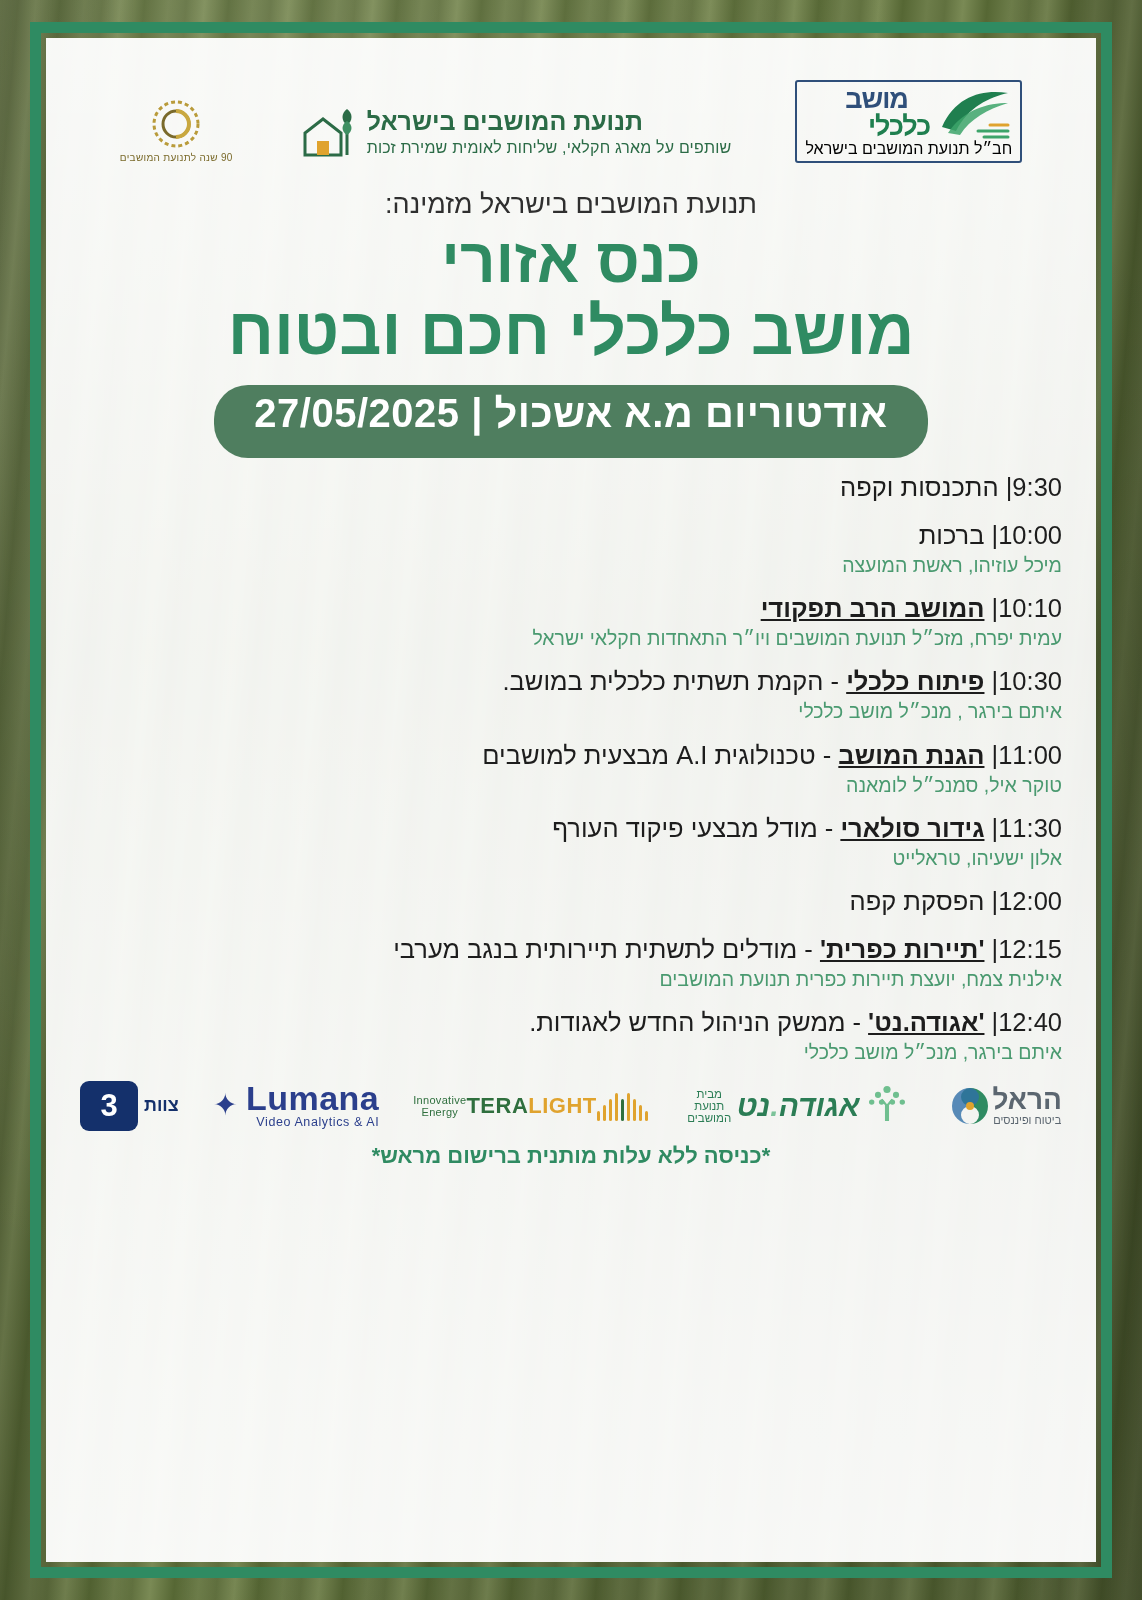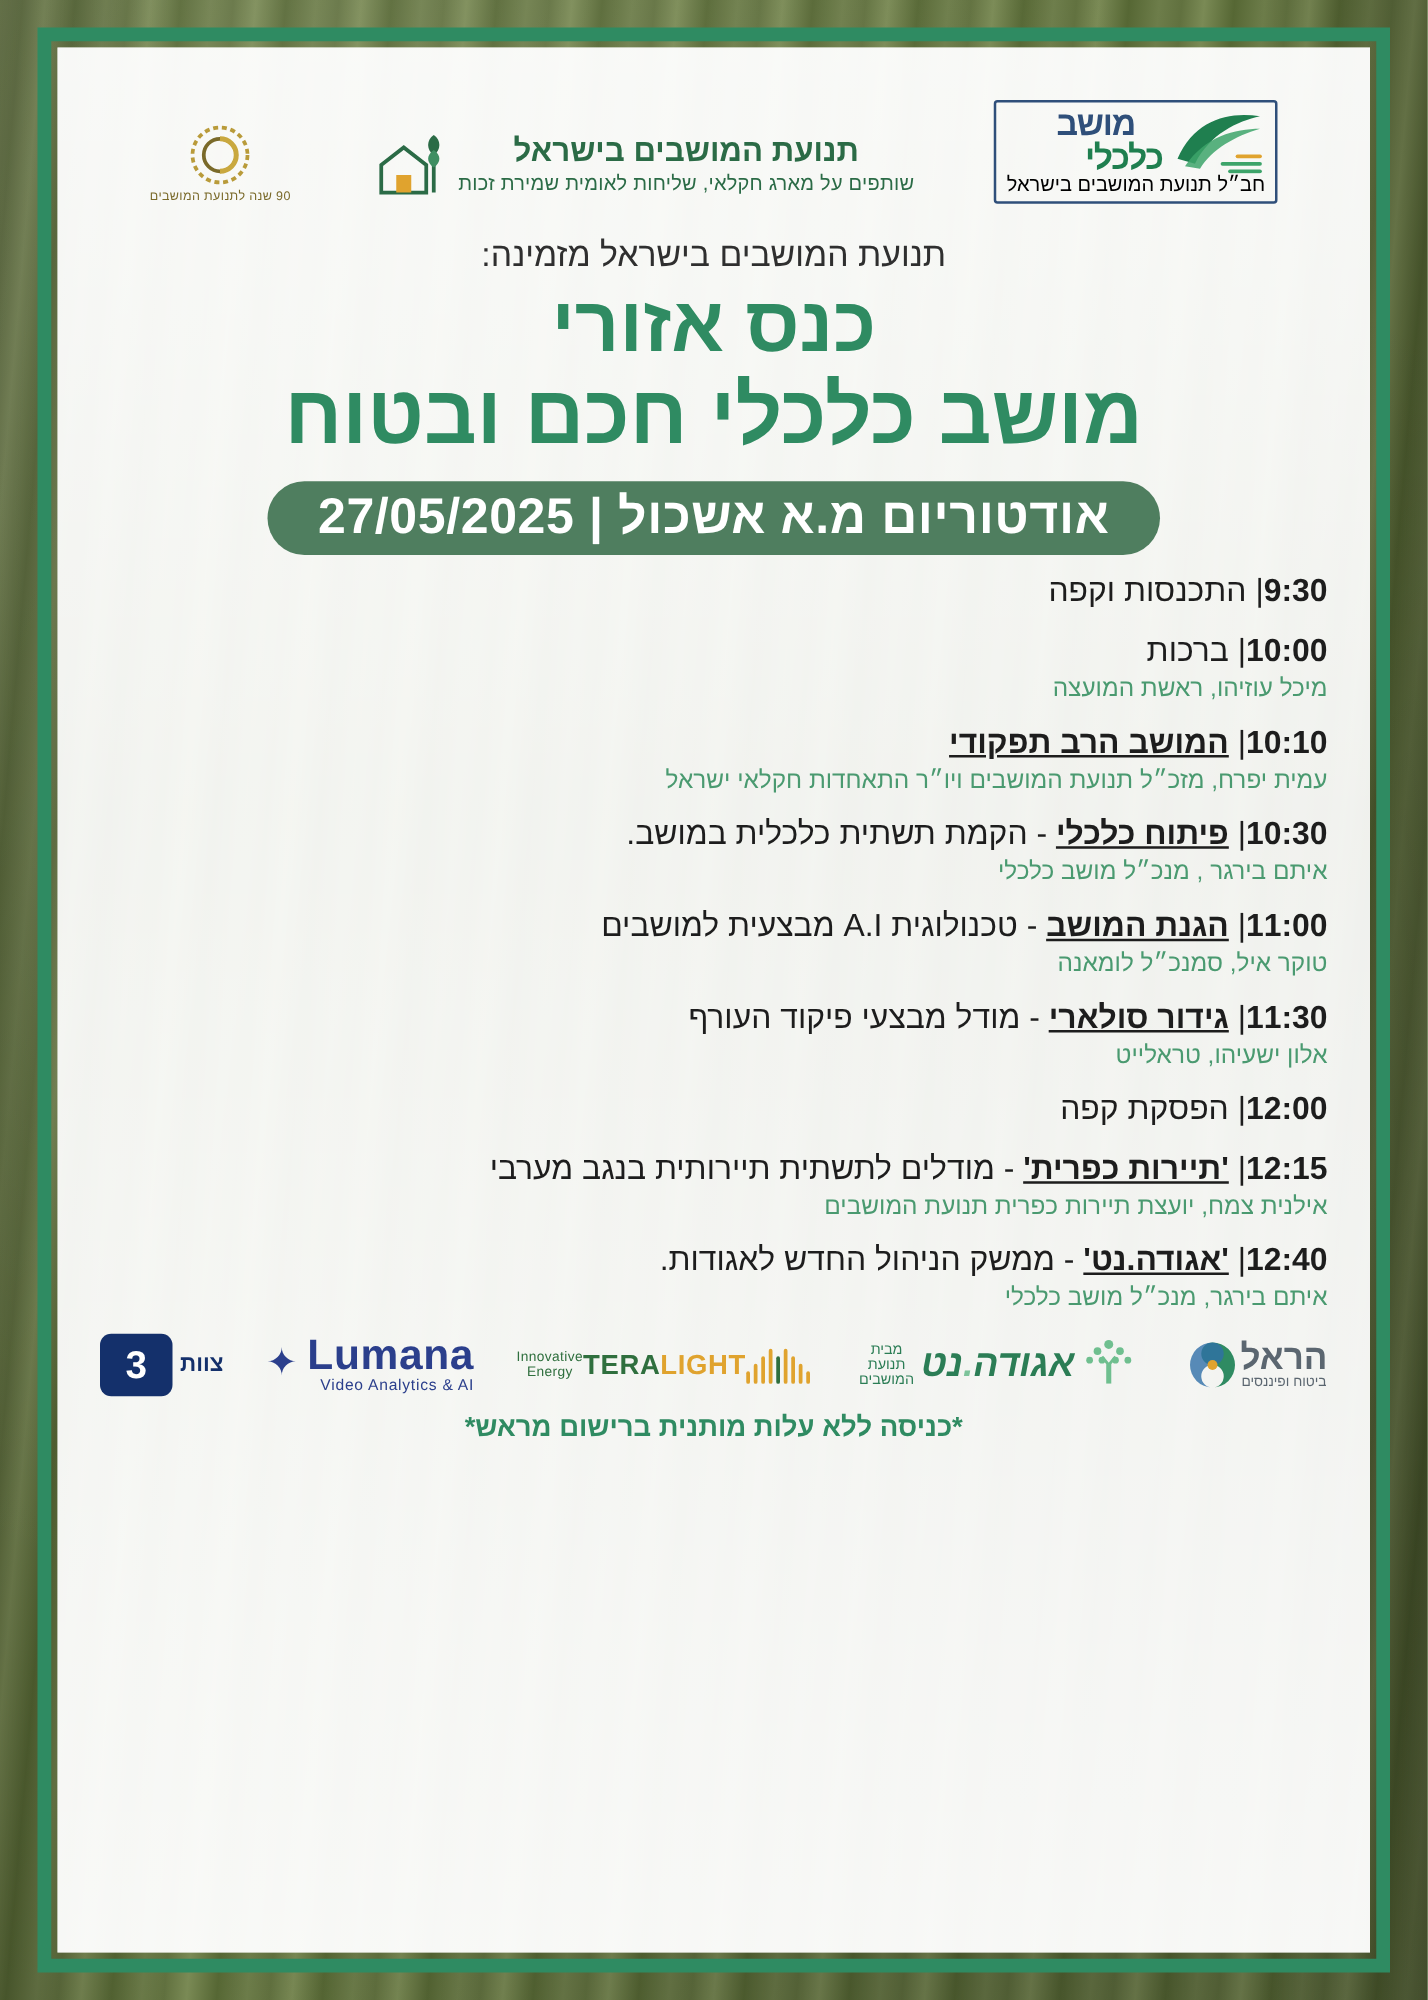--- a/index.html
+++ b/index.html
@@ -63,21 +63,21 @@
   .logo-moshav-kalkali { display: flex; align-items: center; gap: 6px; }
   .mk-mark {
     width: 74px; height: 52px; position: relative;
   }
   .mk-text { text-align: center; line-height: 1; }
   .mk-text .l1 { font-size: 27px; font-weight: bold; color: #2f4f7a; letter-spacing: -1px;}
   .mk-text .l2 { font-size: 27px; font-weight: bold; color: #1f7f4f; letter-spacing: -1px; margin-left: 45px;}
   .mk-box { border: 2px solid #2f4f7a; padding: 4px 8px 3px 8px; border-radius: 3px; }
 
   .logo-tnuaa { display: flex; align-items: center; gap: 8px; }
-  .tnuaa-text { text-align: center; }
+  .tnuaa-text { text-align: left; }
   .tnuaa-text .t1 { font-size: 25px; font-weight: bold; color: #2b6b46; line-height: 1; }
   .tnuaa-text .t2 {
     font-size: 16px; color: #2b6b46; margin-top: 5px;
     letter-spacing: 0.2px;
   }
   .logo-90 { display: flex; flex-direction: column; align-items: center; }
   .logo-90 .ring { width: 52px; height: 52px; }
   .logo-90 .cap { font-size: 10px; color: #7a6a2a; margin-top: 2px; letter-spacing: .3px;}
 
   
@@ -102,33 +102,33 @@
     line-height: 1.12;
     margin-top: 2px;
   }
   .pill-wrap { display: flex; justify-content: center; margin-top: 16px; }
   .pill {
     background: #4f7e5f;
     color: #ffffff;
     font-size: 40px;
     font-weight: bold;
     border-radius: 34px;
-    padding: 6px 40px 8px 40px;
+    padding: 6px 40px 22px 40px;
     letter-spacing: .5px;
   }
 
   
   .agenda { margin-top: 14px; padding-left: 10px; }
   .item { text-align: right; margin-bottom: 16px; }
   .item .line1 {
     font-size: 25.5px;
     color: #1d1d1d;
     line-height: 1.25;
   }
-  .item .time { font-weight: bold; }
+  .item .time { font-weight: normal; }
   .item .sep { color: #1d1d1d; }
   .item .topic { text-decoration: underline; font-weight: bold; }
   .item .line2 {
     font-size: 19.5px;
     color: #4a9a70;
     margin-top: 1px;
     line-height: 1.25;
   }
 
   

